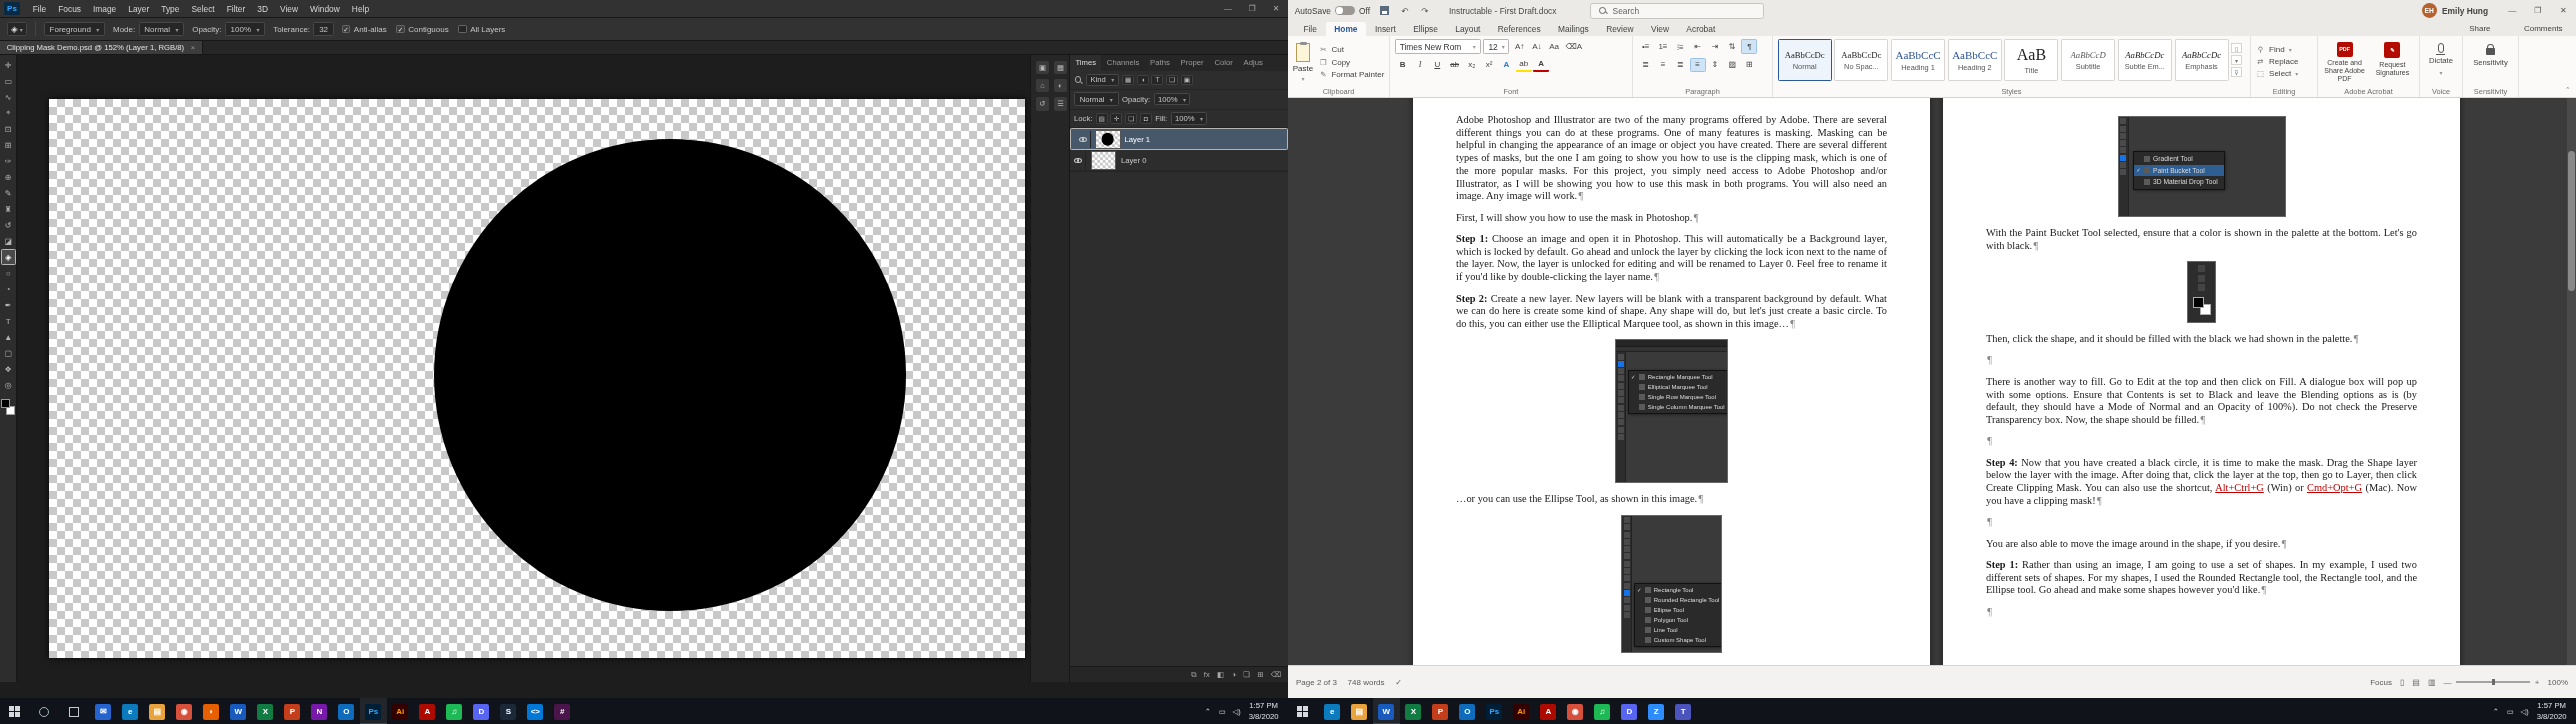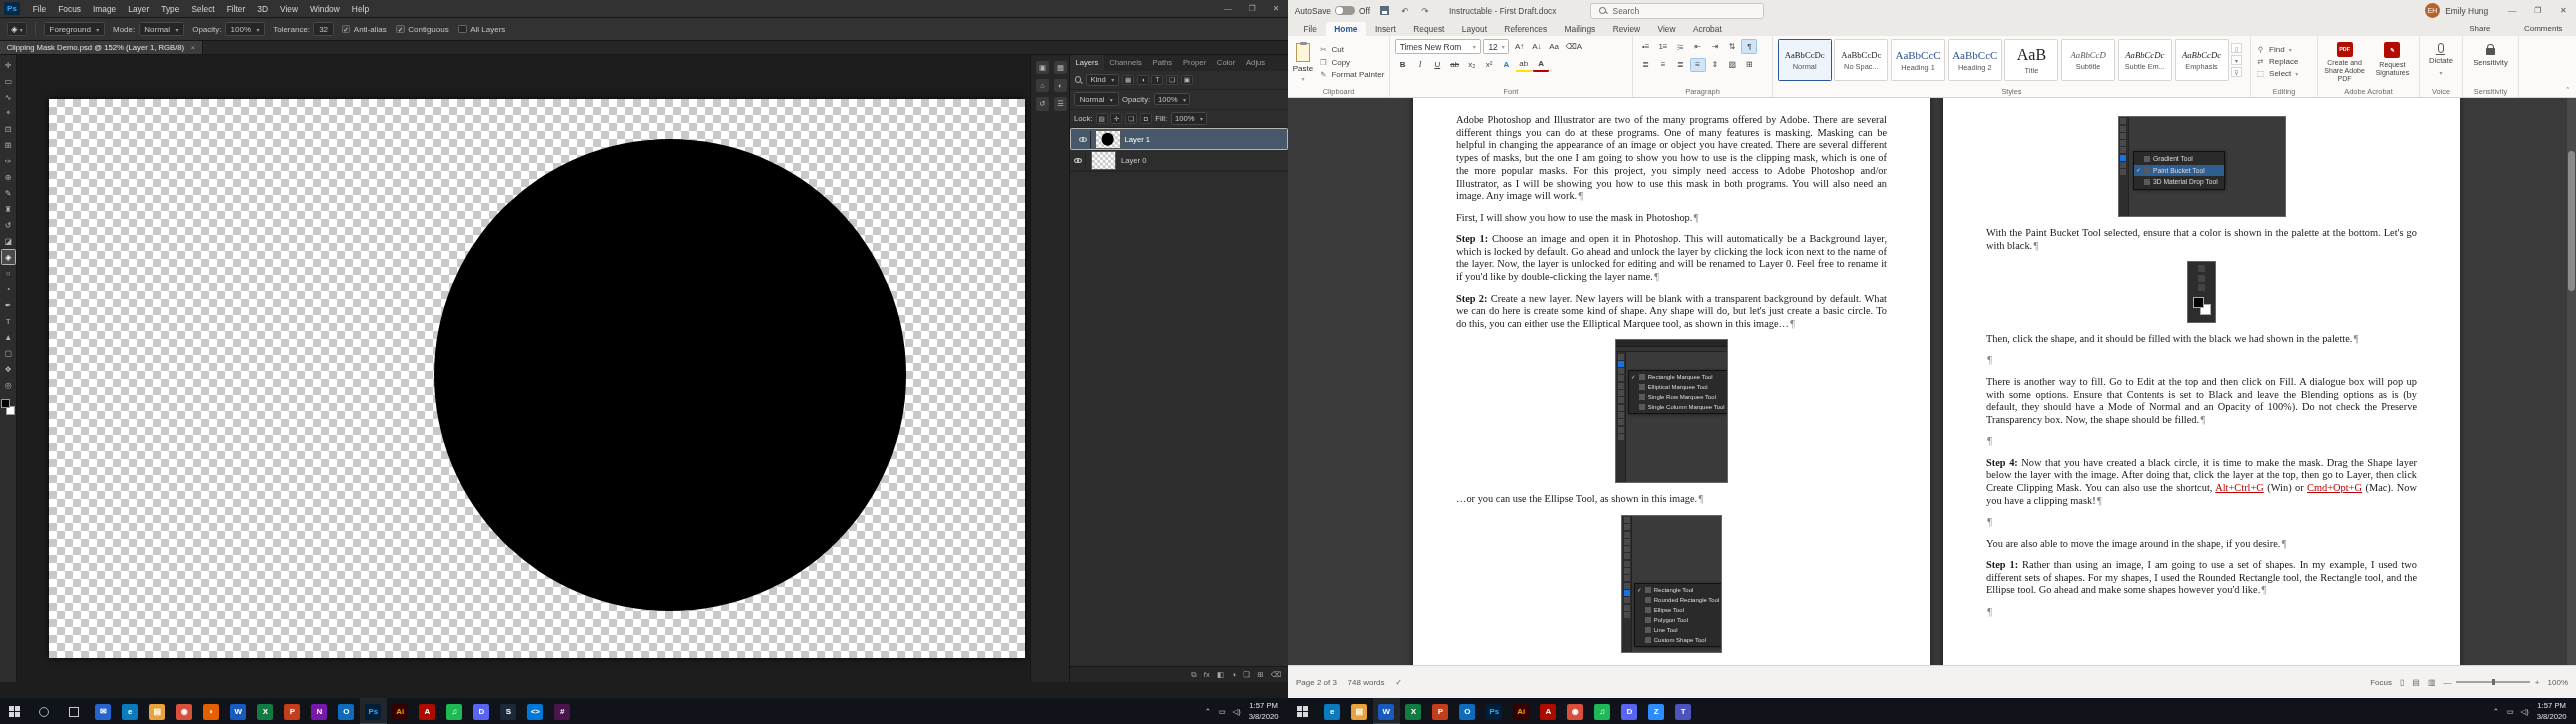--- a/index.html
+++ b/index.html
@@ -73,21 +73,21 @@
 .qat-btn{width:17.4px;height:17.4px;display:flex;align-items:center;justify-content:center;color:#555;font-size:8.7px;}
 .floppy{position:relative;width:8.7px;height:8.7px;background:#5a6b7d;}
 .floppy::after{content:"";position:absolute;left:2px;bottom:0.7px;width:4.7px;height:3.4px;background:#fff;}
 .w-title{margin-left:9.4px;font-size:8.4px;color:#484848;white-space:nowrap;}
 .w-search{display:flex;align-items:center;gap:5.4px;background:#f8f7f6;border:0.7px solid #c8c6c4;border-radius:2.7px;padding:2px 8px;width:174px;margin-left:27px;color:#605e5c;font-size:8.4px;}
 .mag{width:8.7px;height:8.7px;position:relative;display:inline-block;flex:none;}
 .mag::before{content:"";position:absolute;left:0.7px;top:0.7px;width:4.7px;height:4.7px;border:1px solid #666;border-radius:50%;}
 .mag::after{content:"";position:absolute;left:6px;top:6px;width:2.7px;height:1px;background:#666;transform:rotate(45deg);}
 .mag.lt::before{border-color:#aaa;}
 .mag.lt::after{background:#aaa;}
-.w-user{margin-left:auto;display:flex;align-items:center;gap:5.4px;font-size:8.4px;color:#444;}
+.w-user{margin-left:auto;display:flex;align-items:center;gap:5.4px;font-size:8.4px;color:#444;font-weight:bold;}
 .avatar{width:14.8px;height:14.8px;border-radius:50%;background:#b5622f;color:#fff;font-size:6.7px;display:flex;align-items:center;justify-content:center;}
 .w-winctl{display:flex;margin-left:5.4px;height:21.5px;}
 .w-winctl span{width:25.5px;text-align:center;line-height:21.5px;font-size:8px;color:#555;}
 .w-tabsrow{position:absolute;top:21.5px;left:0;right:0;height:14.8px;background:#eceae7;display:flex;align-items:flex-end;padding:0 6.7px;}
 #w-tabs{display:flex;height:14.8px;}
 .w-tab{padding:0 8.7px;line-height:14.8px;font-size:8.4px;color:#444;}
 .w-tab.active{background:#fbfaf9;color:#2b579a;font-weight:bold;border-radius:2px 2px 0 0;}
 .w-tabs-right{margin-left:auto;display:flex;gap:20px;align-items:center;height:14.8px;}
 .tr-btn{font-size:8px;color:#444;padding:0.7px 6.7px;display:flex;align-items:center;gap:3.4px;}
 .w-ribbon{position:absolute;top:36px;left:0;right:0;height:62px;background:#fbfaf9;border-bottom:0.7px solid #d6d4d2;display:flex;}
@@ -320,21 +320,21 @@
         <div class="dock-icon">▣</div>
         <div class="dock-icon">▦</div>
         <div class="dock-icon">⌂</div>
         <div class="dock-icon">◐</div>
         <div class="dock-icon">↺</div>
         <div class="dock-icon">☰</div>
       </div>
 
     <div class="ps-layers">
       <div class="lp-tabs" id="lp-tabs">
-          <span class="lp-tab active">Layers</span>
+          <span class="lp-tab active">Times</span>
           <span class="lp-tab">Channels</span>
           <span class="lp-tab">Paths</span>
           <span class="lp-tab">Proper</span>
           <span class="lp-tab">Color</span>
           <span class="lp-tab">Adjus</span>
         </div>
       <div class="lp-filter">
         <span class="mag lt"></span>
         <div class="ps-select small">
           <span>Kind</span>
@@ -434,21 +434,21 @@
         <span>❐</span>
         <span>✕</span>
       </div>
     </div>
 
     <div class="w-tabsrow">
       <div id="w-tabs">
           <div class="w-tab">File</div>
           <div class="w-tab active">Home</div>
           <div class="w-tab">Insert</div>
-          <div class="w-tab">Request</div>
+          <div class="w-tab">Ellipse</div>
           <div class="w-tab">Layout</div>
           <div class="w-tab">References</div>
           <div class="w-tab">Mailings</div>
           <div class="w-tab">Review</div>
           <div class="w-tab">View</div>
           <div class="w-tab">Acrobat</div>
         </div>
       <div class="w-tabs-right">
         <div class="tr-btn">Share</div>
         <div class="tr-btn">Comments</div>

